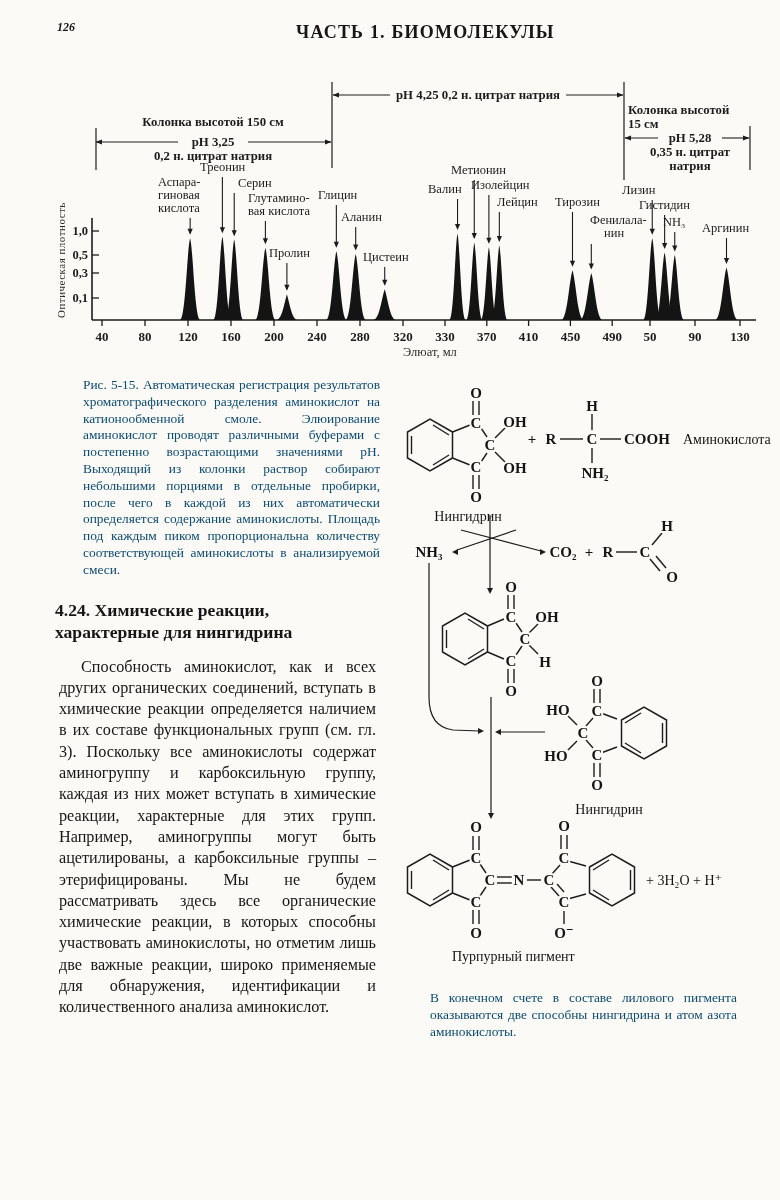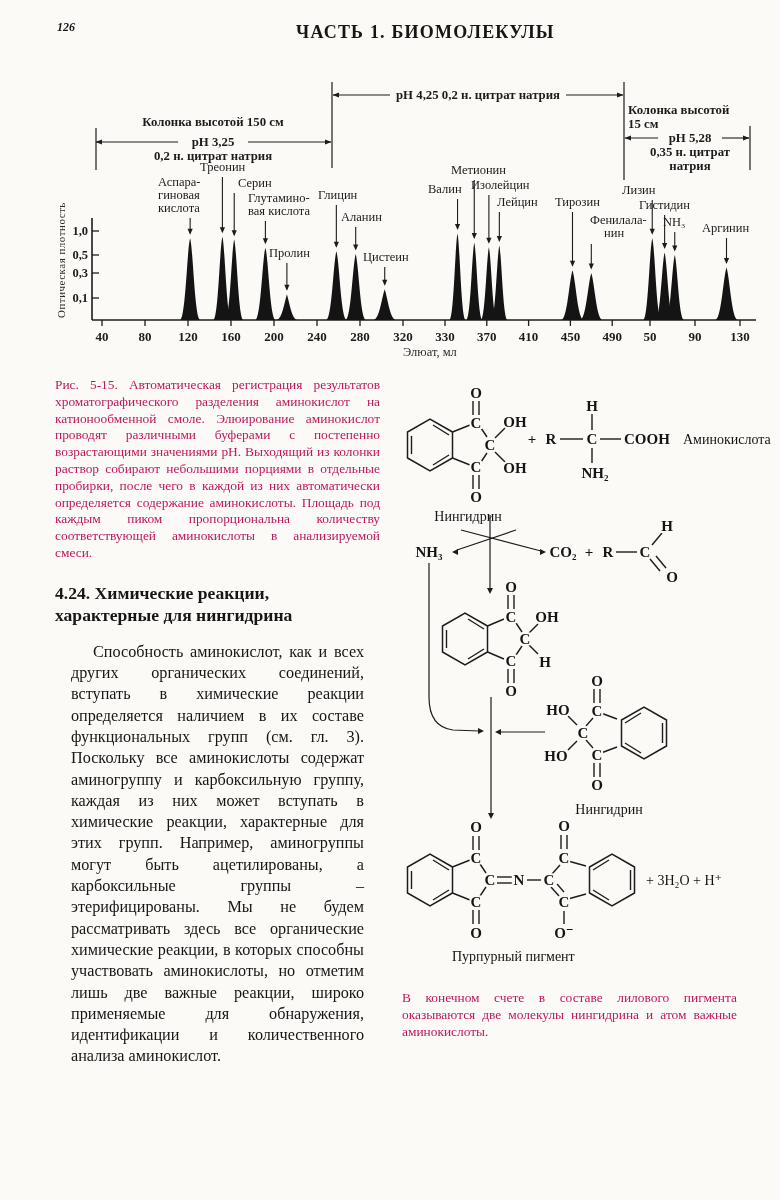--- a/index.html
+++ b/index.html
@@ -6,24 +6,24 @@
   body{
     width:780px;height:1200px;position:relative;overflow:hidden;
     background:#fbfaf7;color:#161616;
     font-family:"Liberation Serif","DejaVu Serif",serif;
   }
   .hdr-num{position:absolute;left:57px;top:20px;font-size:12px;font-weight:700;font-style:italic;}
   .hdr-title{position:absolute;left:296px;top:22px;font-size:18px;font-weight:700;letter-spacing:1.2px;}
   #chart-wrap{position:absolute;left:50px;top:68px;width:715px;height:302px;}
   svg{font-family:"Liberation Serif","DejaVu Serif",serif;}
   #leftcol{position:absolute;left:55px;top:377px;width:325px;}
-  .caption{font-size:13.4px;line-height:16.8px;text-align:justify;color:#be185d;}
+  .caption{font-size:13.4px;line-height:16.8px;text-align:justify;color:#0c4a6e;margin-left:28px;}
   .cap2{margin-top:0;}
   h2{font-size:17.6px;line-height:22px;margin:20px 0 14px 0;font-weight:700;}
-  .body-p{font-size:16.2px;line-height:21.3px;text-align:justify;margin:16px;text-indent:22px;}
+  .body-p{font-size:16.2px;line-height:21.3px;text-align:justify;margin:4px;text-indent:22px;}
   #chem-wrap{position:absolute;left:395px;top:375px;width:382px;height:612px;}
   #cap16{position:absolute;left:402px;top:990px;width:335px;}
   .atom{font-size:15px;font-weight:700;paint-order:stroke;stroke:#fbfaf7;stroke-width:4px;fill:#141414;}
   .chemlbl{font-size:14px;fill:#141414;}
 </style>
 </head>
 <body>
 
 <div class="hdr-num">126</div>
 <div class="hdr-title">ЧАСТЬ 1. БИОМОЛЕКУЛЫ</div>
@@ -323,14 +323,14 @@
       <text x="229" y="64" dominant-baseline="central" class="atom">COOH</text>
       <text x="73" y="141" text-anchor="middle" dominant-baseline="central" class="chemlbl">Нингидрин</text>
       <text x="288" y="64" text-anchor="start" dominant-baseline="central" class="chemlbl">Аминокислота</text>
       <text x="214" y="434" text-anchor="middle" dominant-baseline="central" class="chemlbl">Нингидрин</text>
       <text x="251" y="505" text-anchor="start" dominant-baseline="central" class="chemlbl">+ 3H₂O + H⁺</text>
       <text x="57" y="581" text-anchor="start" dominant-baseline="central" class="chemlbl">Пурпурный пигмент</text>
     </svg>
 </div>
 
 <div id="cap16">
-  <div class="caption cap2">В конечном счете в составе лилового пигмента оказываются две молекулы нингидрина и атом важные аминокислоты.</div>
+  <div class="caption cap2">В конечном счете в составе лилового пигмента оказываются две способны нингидрина и атом азота аминокислоты.</div>
 </div>
 
 </body></html>

